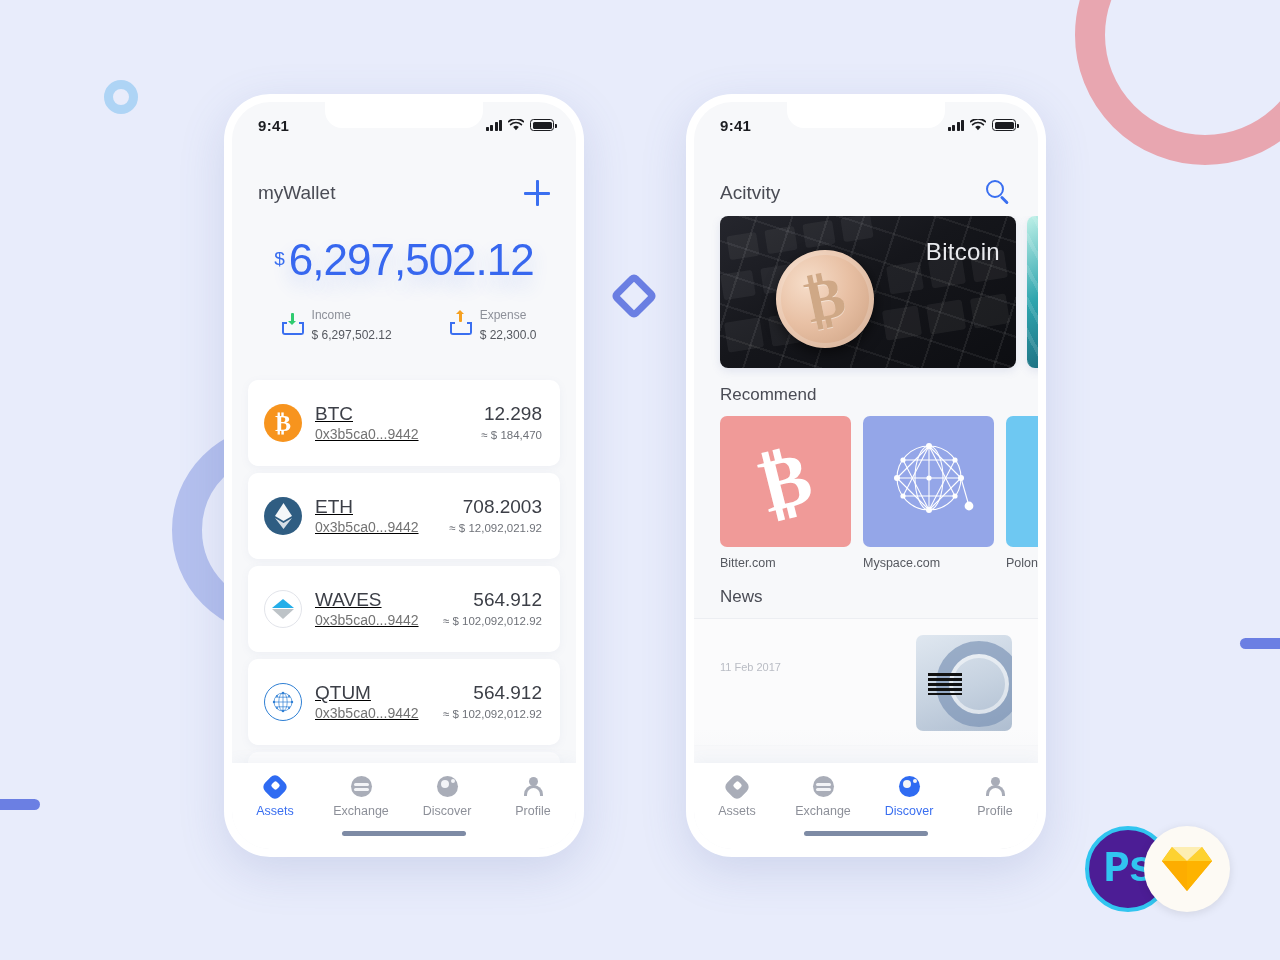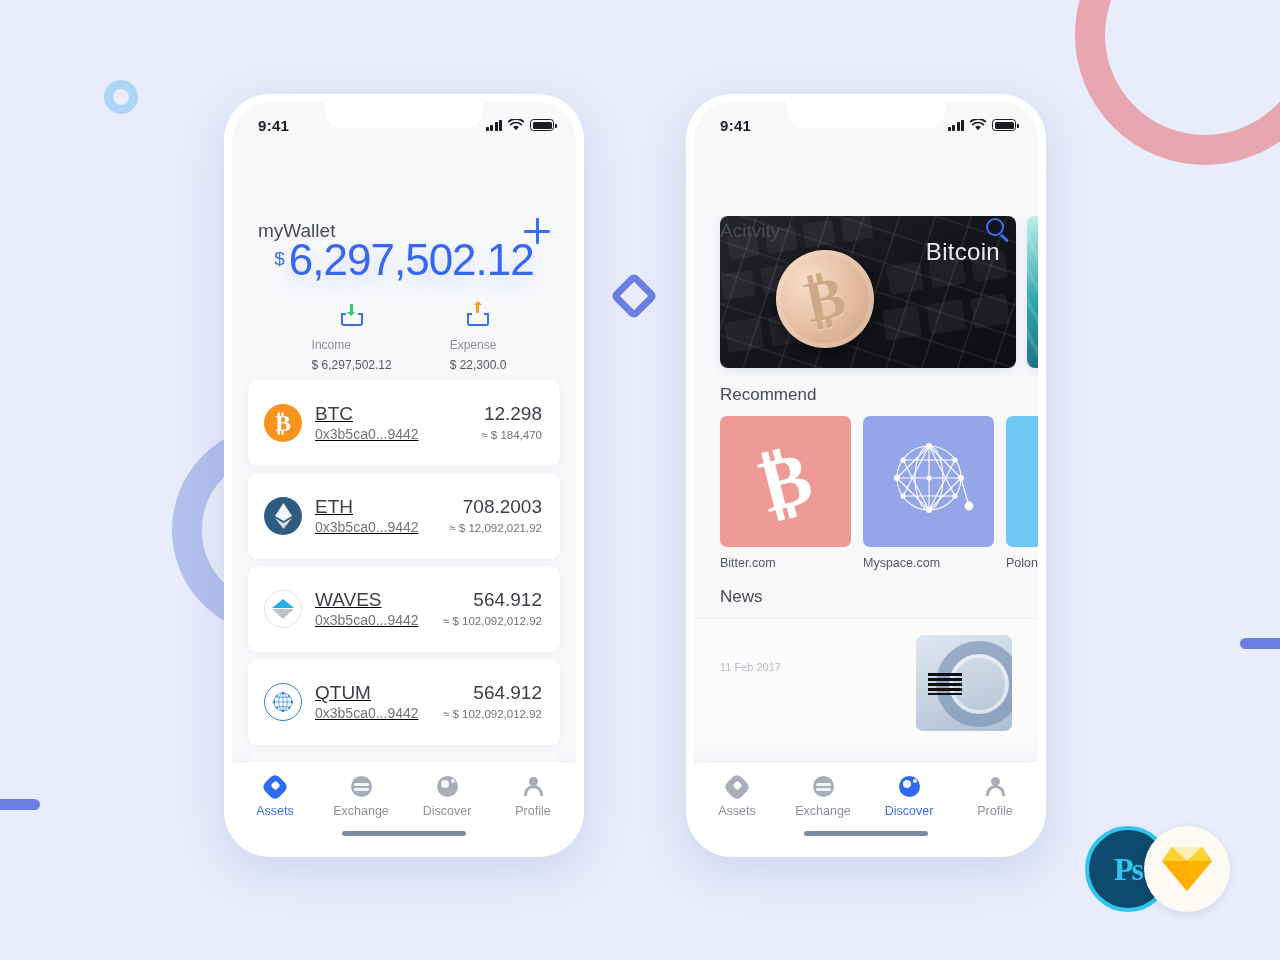--- a/index.html
+++ b/index.html
@@ -38,25 +38,25 @@
   }
   #deco-bar-right {
     right:-6px; top:638px; width:46px; height:11px;
     background:#6b7fe3; border-radius:6px;
   }
 
   
   #tool-logos { position:absolute; left:1085px; top:826px; width:150px; height:90px; }
   .logo-circle { position:absolute; width:86px; height:86px; border-radius:50%; }
   #ps-logo {
-    left:0; top:0; background:#0c4a6e;
+    left:0; top:0; background:#4c1d95;
     border:4px solid #31c5f0;
     display:flex; align-items:center; justify-content:center;
-    color:#31c5f0; font-size:32px; font-weight:bold; letter-spacing:-2px;
-    font-family:Liberation Serif, serif;
+    color:#31c5f0; font-size:44px; font-weight:bold; letter-spacing:-2px;
+    font-family:Liberation Mono, monospace;
   }
   #sketch-logo {
     left:59px; top:0; background:#fdfaf4;
     display:flex; align-items:center; justify-content:center;
     box-shadow:0 2px 10px rgba(0,0,0,.10);
   }
 
   
   .phone {
     position:absolute; width:360px; height:763px;
@@ -99,21 +99,21 @@
   .batt::after{
     content:""; position:absolute; right:-3.5px; top:3.5px;
     width:2px; height:4px; background:#1c1d21; border-radius:0 1px 1px 0;
   }
   .batt i { display:block; width:100%; height:100%; background:#1c1d21; border-radius:1.5px; }
 
   
   .screen-header {
     position:absolute; top:78px; left:0; right:0;
     display:flex; align-items:center; justify-content:space-between;
-    padding:0 26px; z-index:12;margin-top:38px;
+    padding:0 26px; z-index:12;
   }
   .screen-title { font-size:19px; color:#4a4c55; }
   .plus-btn {
     width:26px; height:26px; position:relative; cursor:pointer;
   }
   .plus-btn::before, .plus-btn::after {
     content:""; position:absolute; background:#3a6ff0; border-radius:1px;
   }
   .plus-btn::before { left:0; top:11.5px; width:26px; height:3px; }
   .plus-btn::after  { top:0; left:11.5px; height:26px; width:3px; }
@@ -135,21 +135,21 @@
   }
   .bal-currency { font-size:19px; color:#3a6ff0; margin-top:10px; }
   .bal-amount {
     font-size:44px; color:#3767ef; letter-spacing:-1px; line-height:1;
     text-shadow:0 10px 18px rgba(55,103,239,.22);
   }
   .io-row {
     display:flex; justify-content:center; gap:58px; margin-top:22px;
     padding-left:10px;
   }
-  .io-item { display:flex; align-items:center; gap:8px;flex-direction:column; }
+  .io-item { display:flex; align-items:center; gap:8px; }
   .io-icon { width:22px; height:22px; position:relative; }
   .io-tray {
     position:absolute; bottom:0; left:0; width:22px; height:11px;
     border:2px solid #3a6ff0; border-top:none;
     border-bottom-left-radius:3px; border-bottom-right-radius:3px;
   }
   .io-tray::before, .io-tray::after{
     content:""; position:absolute; top:-2px; width:5px; height:2px; background:#3a6ff0;
   }
   .io-tray::before{ left:-2px; }

